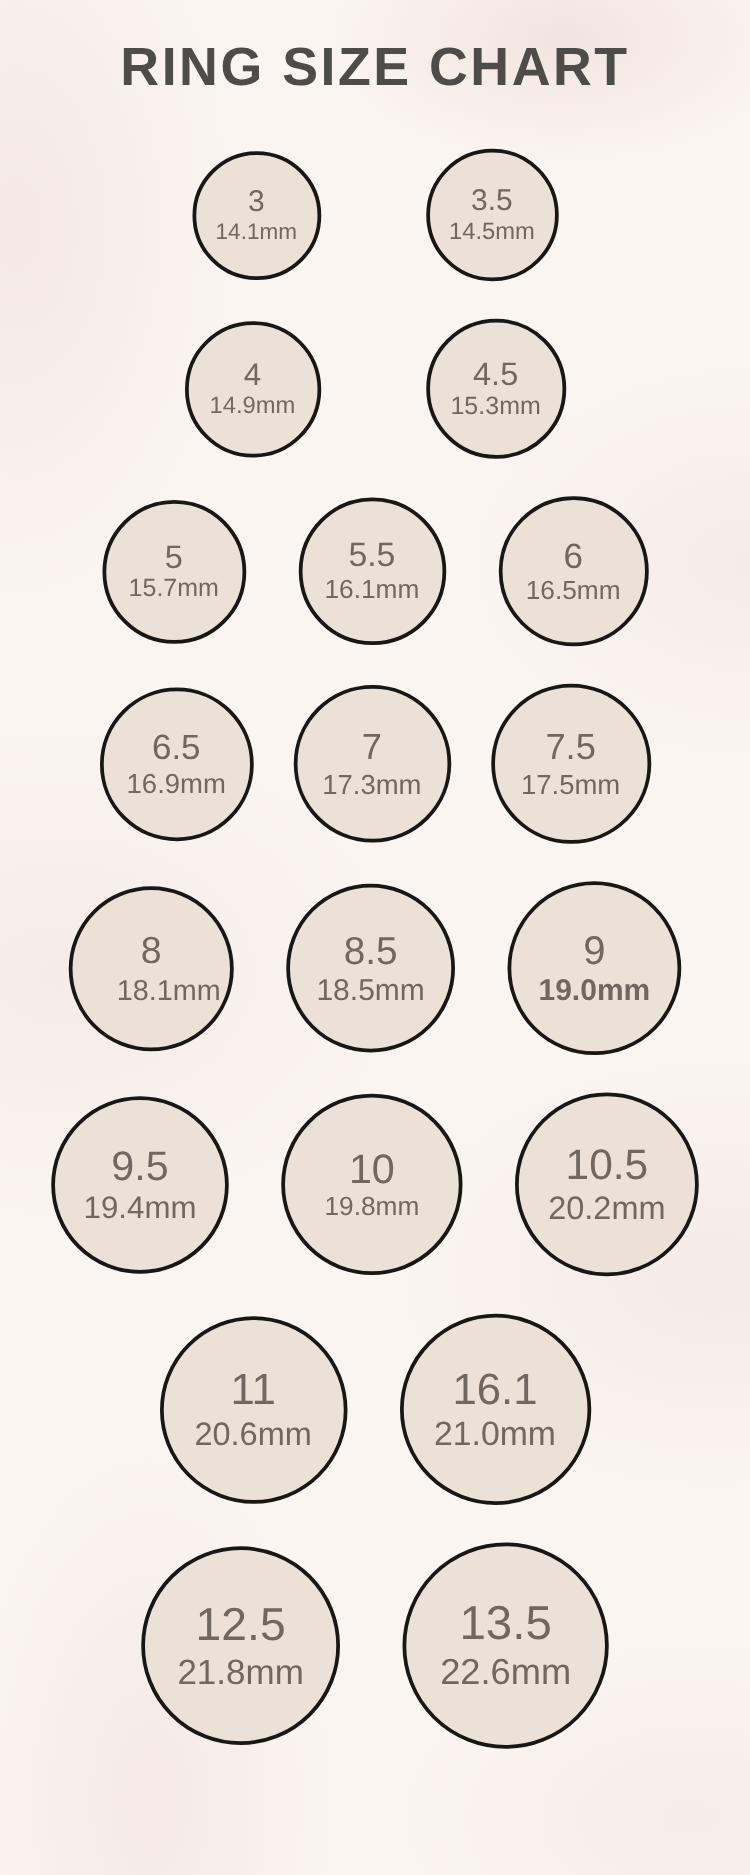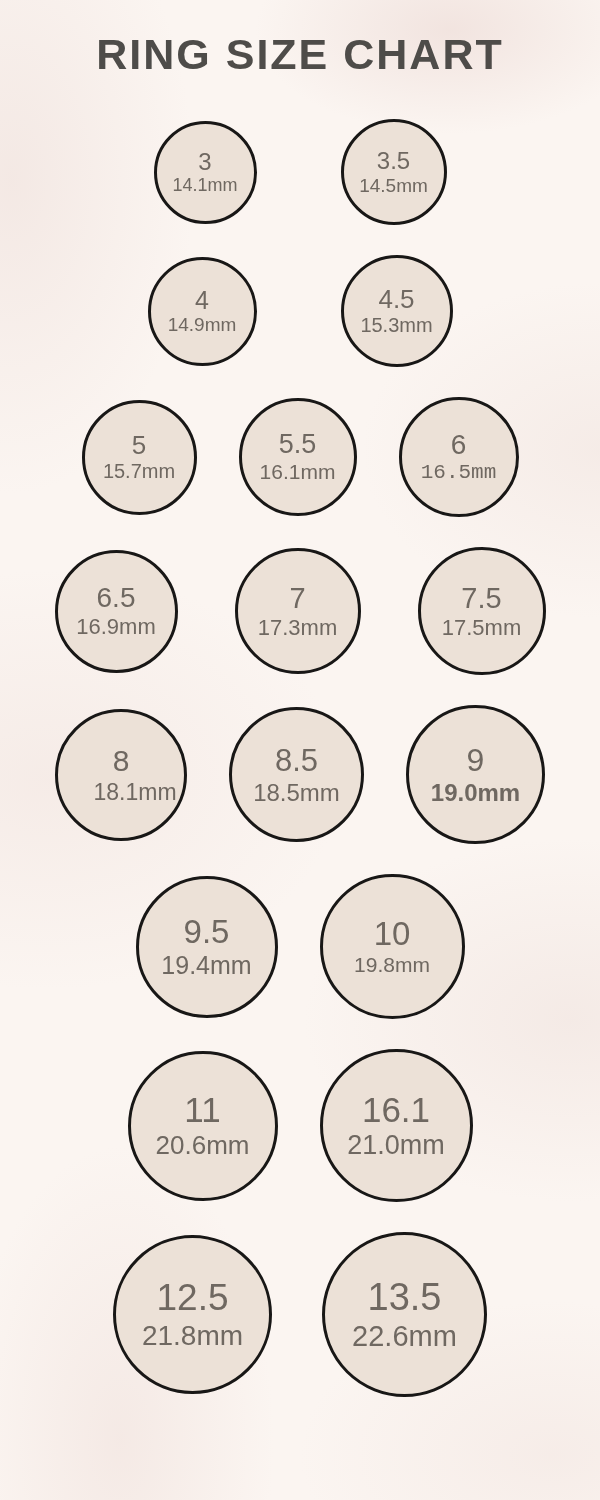--- a/index.html
+++ b/index.html
@@ -88,24 +88,24 @@
       <div class="ring-circle" style="width: 115px; height: 115px;">
         <div class="ring-size" style="font-size: 26px;">5</div>
         <div class="ring-mm" style="font-size: 20px;">15.7mm</div>
       </div>
       <div class="ring-circle" style="width: 118px; height: 118px;">
         <div class="ring-size" style="font-size: 27px;">5.5</div>
         <div class="ring-mm" style="font-size: 21px;">16.1mm</div>
       </div>
       <div class="ring-circle" style="width: 120px; height: 120px;">
         <div class="ring-size" style="font-size: 28px;">6</div>
-        <div class="ring-mm" style="font-size: 21px; font-family: Liberation Mono, monospace;">16.5mm</div>
+        <div class="ring-mm" style="font-size: 21px;">16.5mm</div>
       </div>
     </div>
-    <div class="ring-row" style="gap: 57px;">
+    <div class="ring-row" style="gap: 32px;">
       <div class="ring-circle" style="width: 123px; height: 123px;">
         <div class="ring-size" style="font-size: 28px;">6.5</div>
         <div class="ring-mm" style="font-size: 22px;">16.9mm</div>
       </div>
       <div class="ring-circle" style="width: 126px; height: 126px;">
         <div class="ring-size" style="font-size: 29px;">7</div>
         <div class="ring-mm" style="font-size: 22px;">17.3mm</div>
       </div>
       <div class="ring-circle" style="width: 128px; height: 128px;">
         <div class="ring-size" style="font-size: 29px;">7.5</div>
@@ -128,20 +128,24 @@
     </div>
     <div class="ring-row" style="gap: 42px;">
       <div class="ring-circle" style="width: 142px; height: 142px; text-align: right;">
         <div class="ring-size" style="font-size: 33px;">9.5</div>
         <div class="ring-mm" style="font-size: 25px;">19.4mm</div>
       </div>
       <div class="ring-circle" style="width: 145px; height: 145px;">
         <div class="ring-size" style="font-size: 33px;">10</div>
         <div class="ring-mm" style="font-size: 21px;">19.8mm</div>
       </div>
+      <div class="ring-circle" style="width: 147px; height: 147px;">
+        <div class="ring-size" style="font-size: 34px;">10.5</div>
+        <div class="ring-mm" style="font-size: 26px;">20.2mm</div>
+      </div>
     </div>
     <div class="ring-row" style="gap: 42px;">
       <div class="ring-circle" style="width: 150px; height: 150px;">
         <div class="ring-size" style="font-size: 35px;">11</div>
         <div class="ring-mm" style="font-size: 26px;">20.6mm</div>
       </div>
       <div class="ring-circle" style="width: 153px; height: 153px;">
         <div class="ring-size" style="font-size: 35px;">16.1</div>
         <div class="ring-mm" style="font-size: 27px;">21.0mm</div>
       </div>

